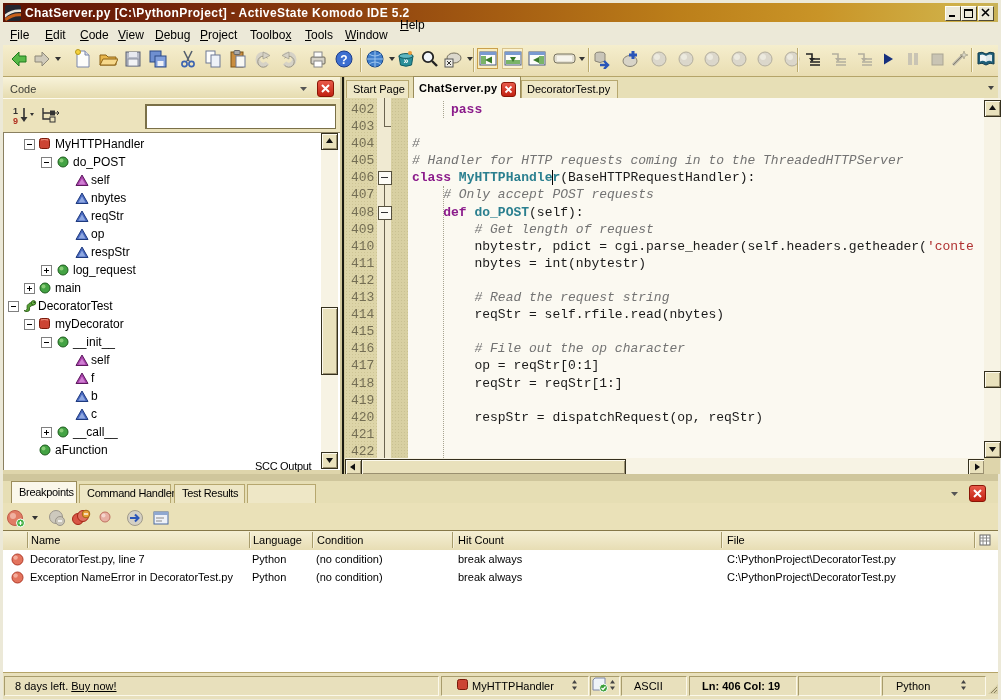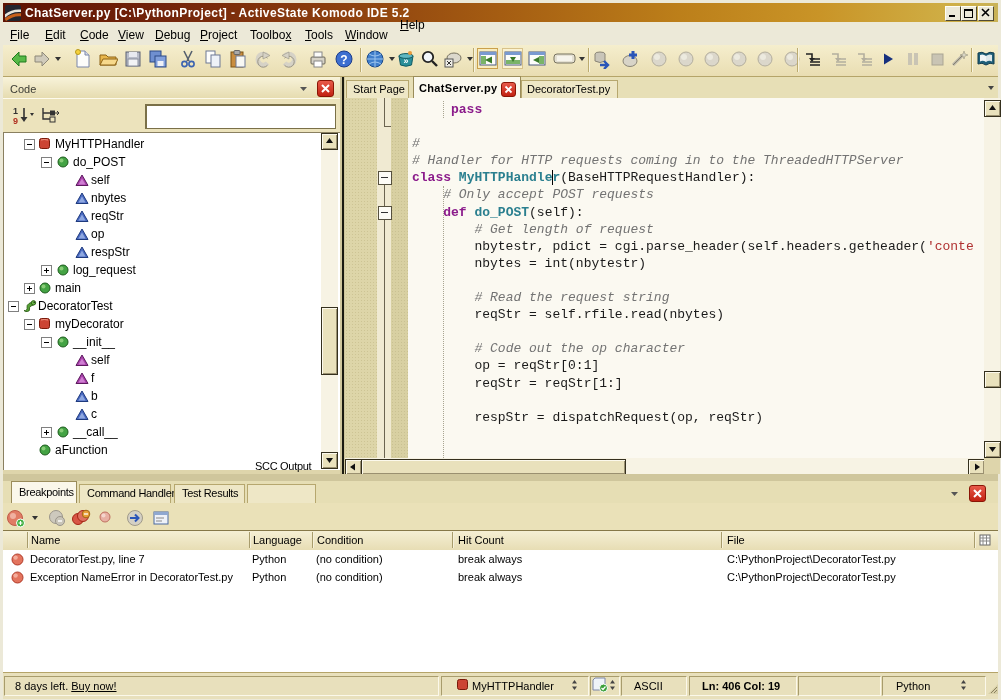--- a/index.html
+++ b/index.html
@@ -544,20 +544,42 @@
 <div class="abs t11" style="left:527px;top:83px;">DecoratorTest.py</div>
 <div class="abs" style="left:984px;top:81px;width:14px;height:14px;">
       <svg width="14" height="14">
         <path d="M4 5 L10 5 L7 9 Z" fill="#444"></path>
       </svg>
     </div>
 <div class="abs" style="left:345px;top:98px;width:32px;height:360px;background:#ddd5a8;background-image:radial-gradient(#cdc494 0.8px,transparent 0.8px);background-size:3px 3px;"></div>
 <div class="abs" style="left:377px;top:98px;width:14px;height:360px;background:#f0ead2;"></div>
 <div class="abs" style="left:391px;top:98px;width:17px;height:360px;background:#d8d0a2;background-image:radial-gradient(#c9c192 0.8px,transparent 0.8px);background-size:3px 3px;"></div>
 <div class="abs" style="left:408px;top:98px;width:576px;height:360px;background:#fbf9f1;"></div>
+<pre class="abs mono" style="left:351px;top:101.0px;margin:0;font-size:13px;line-height:17.1px;color:#746e54;">402
+403
+404
+405
+406
+407
+408
+409
+410
+411
+412
+413
+414
+415
+416
+417
+418
+419
+420
+421
+422
+</pre>
 <div class="abs" style="left:384px;top:98px;width:1px;height:29px;background:#6b6450;"></div>
 <div class="abs" style="left:384px;top:126px;width:7px;height:1px;background:#6b6450;"></div>
 <div class="abs" style="left:384px;top:183px;width:1px;height:275px;background:#6b6450;"></div>
 <div class="abs" style="left:378px;top:171px;width:12px;height:12px;background:#fdfcf6;border:1px solid #55503e;">
       <div class="abs" style="left:2px;top:5px;width:7px;height:1px;background:#333;"></div>
     </div>
 <div class="abs" style="left:378px;top:206px;width:12px;height:12px;background:#fdfcf6;border:1px solid #55503e;">
       <div class="abs" style="left:2px;top:5px;width:7px;height:1px;background:#333;"></div>
     </div>
 <div class="abs" style="left:443px;top:101px;width:1px;height:17px;border-left:1px dotted #a8a490;"></div>
@@ -570,21 +592,21 @@
 <span style="color:#8b1b8b;font-weight:bold;">class</span> <span style="color:#2a7f8f;font-weight:bold;">MyHTTPHandler</span>(BaseHTTPRequestHandler):
     <span style="color:#737373;font-style:italic;"># Only accept POST requests</span>
     <span style="color:#8b1b8b;font-weight:bold;">def</span> <span style="color:#2a7f8f;font-weight:bold;">do_POST</span>(self):
         <span style="color:#737373;font-style:italic;"># Get length of request</span>
         nbytestr, pdict = cgi.parse_header(self.headers.getheader(<span style="color:#b03030;">'conte</span>
         nbytes = int(nbytestr)
 
         <span style="color:#737373;font-style:italic;"># Read the request string</span>
         reqStr = self.rfile.read(nbytes)
 
-        <span style="color:#737373;font-style:italic;"># Code out the op character</span>
+        <span style="color:#737373;font-style:italic;"># File out the op character</span>
         op = reqStr[0:1]
         reqStr = reqStr[1:]
 
         respStr = dispatchRequest(op, reqStr)
 
 </pre>
     </div>
 <div class="abs" style="left:552px;top:170px;width:1px;height:15px;background:#000;"></div>
 <div class="abs" style="left:984px;top:98px;width:16px;height:360px;background:#f7f3e4;"></div>
 <div class="abs sbtn" style="left:984px;top:100px;width:15px;height:15px;">

